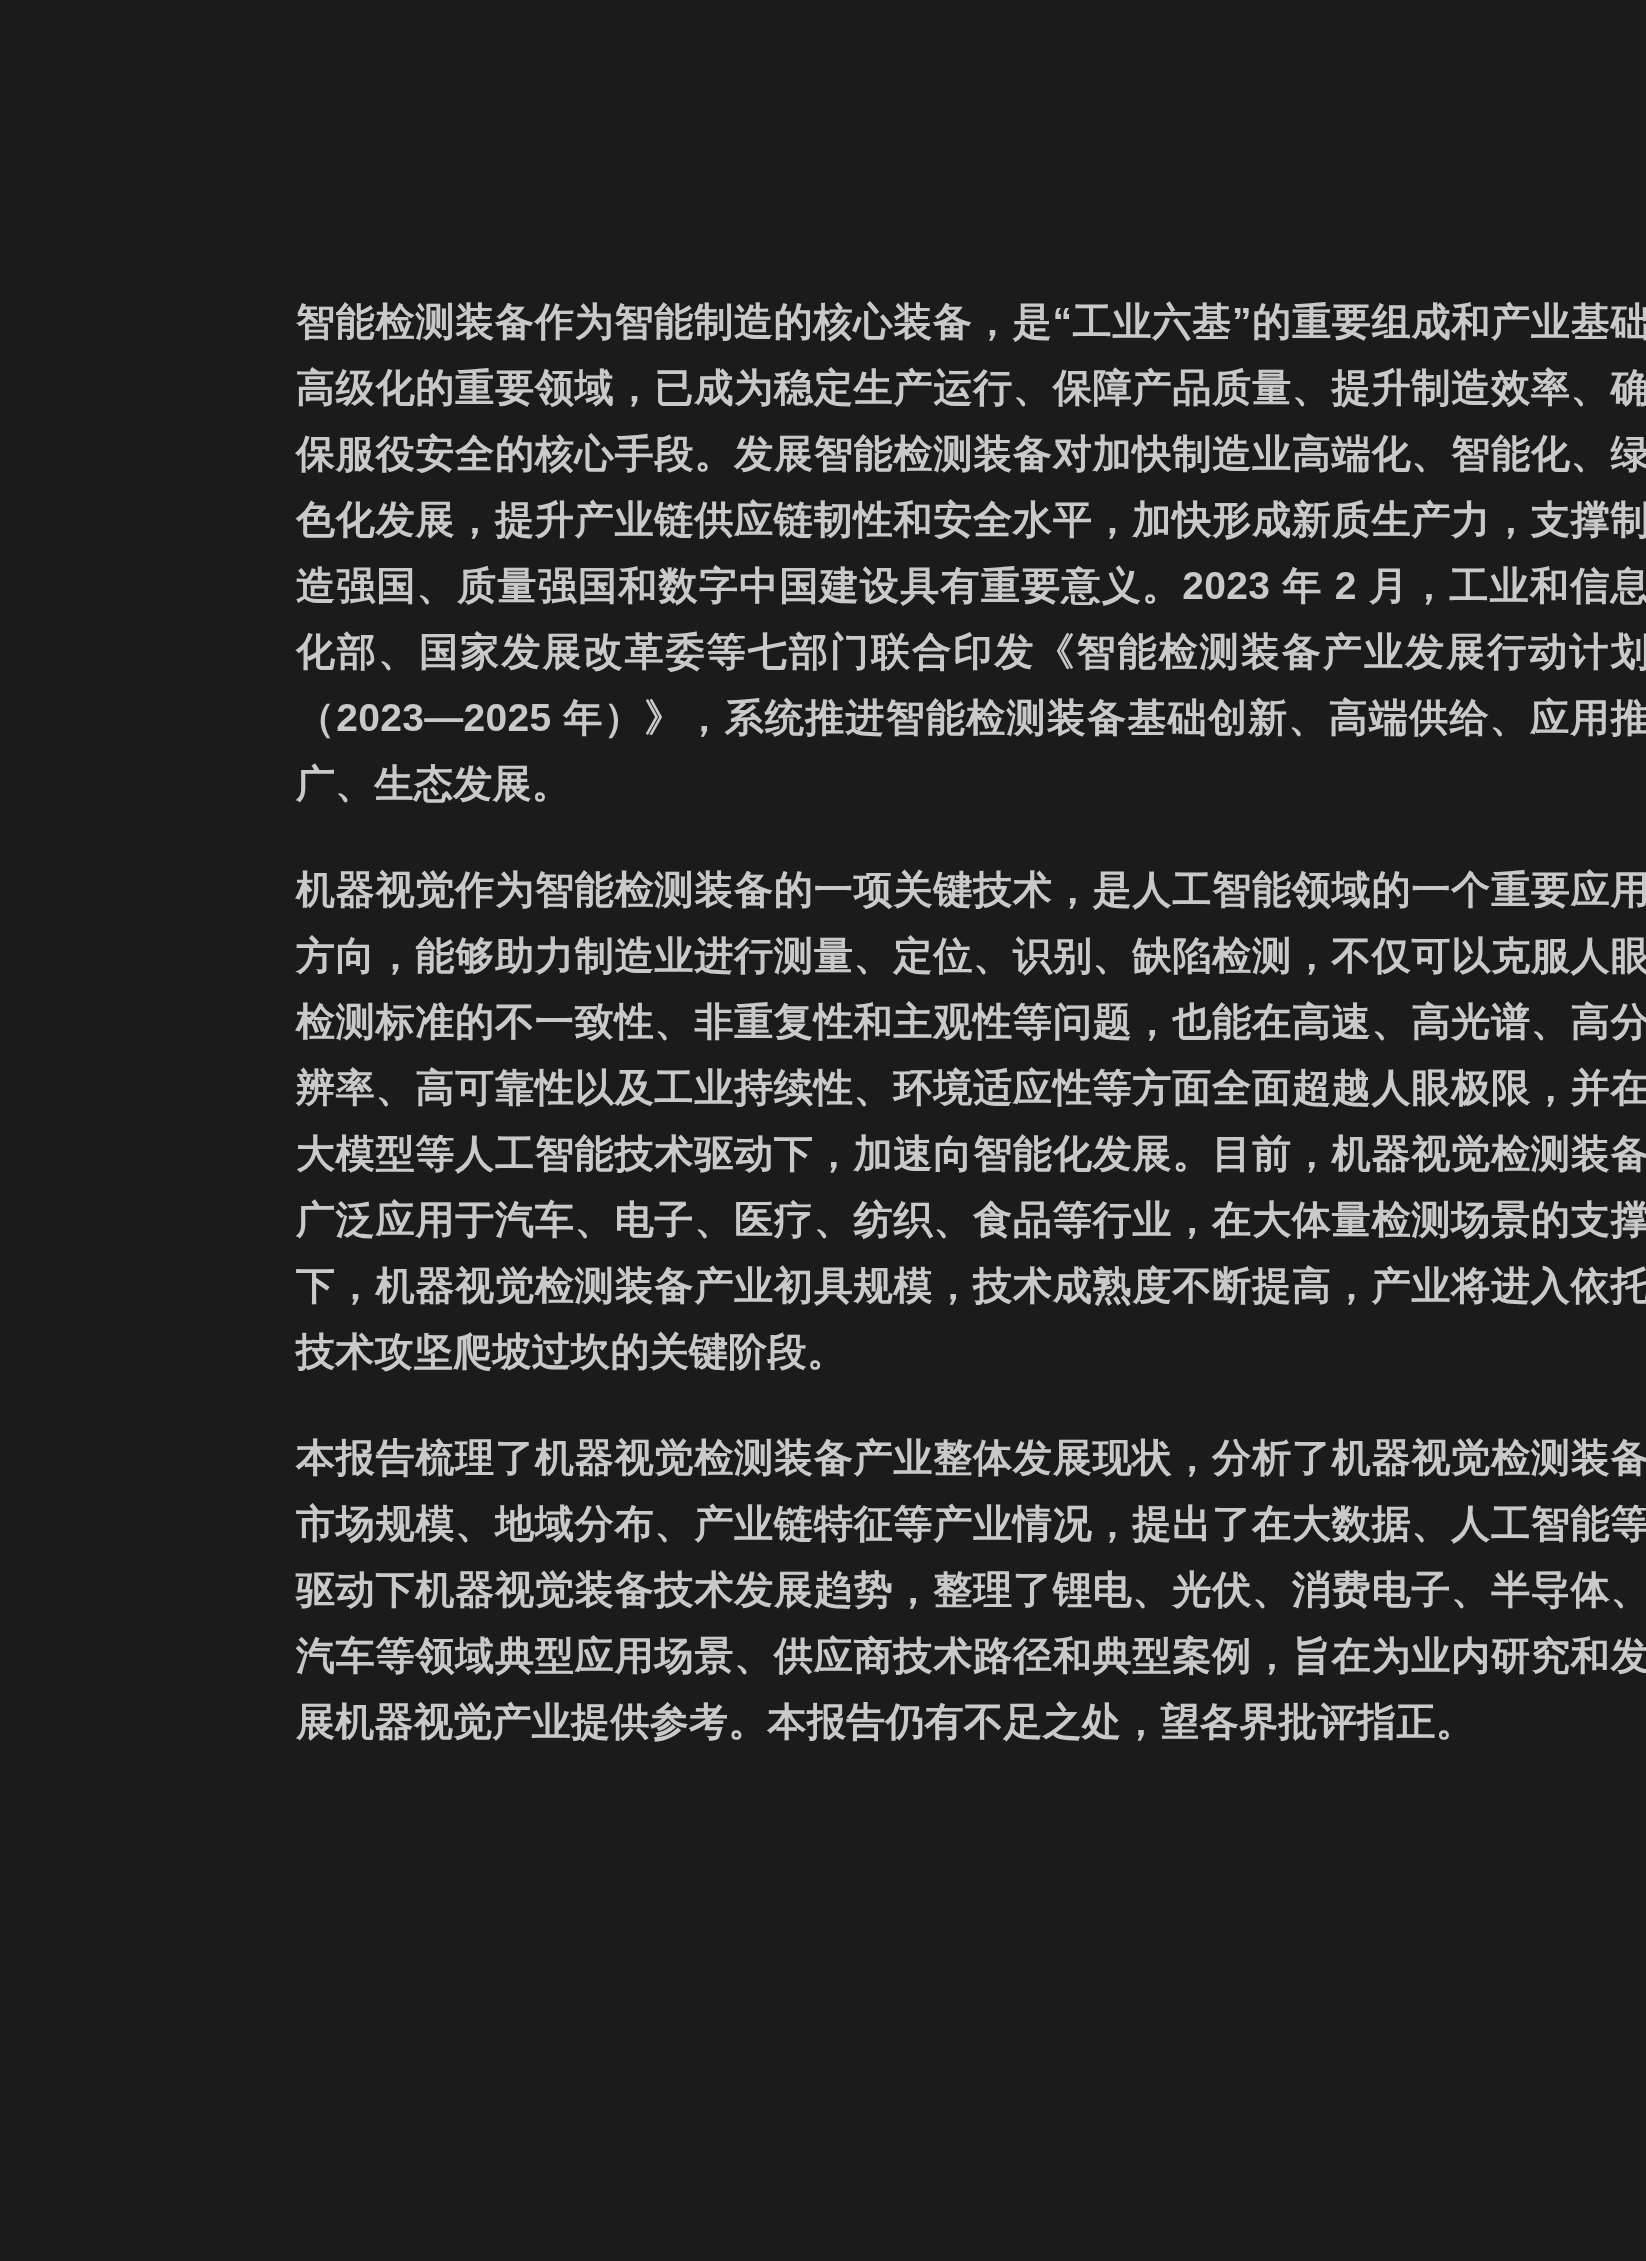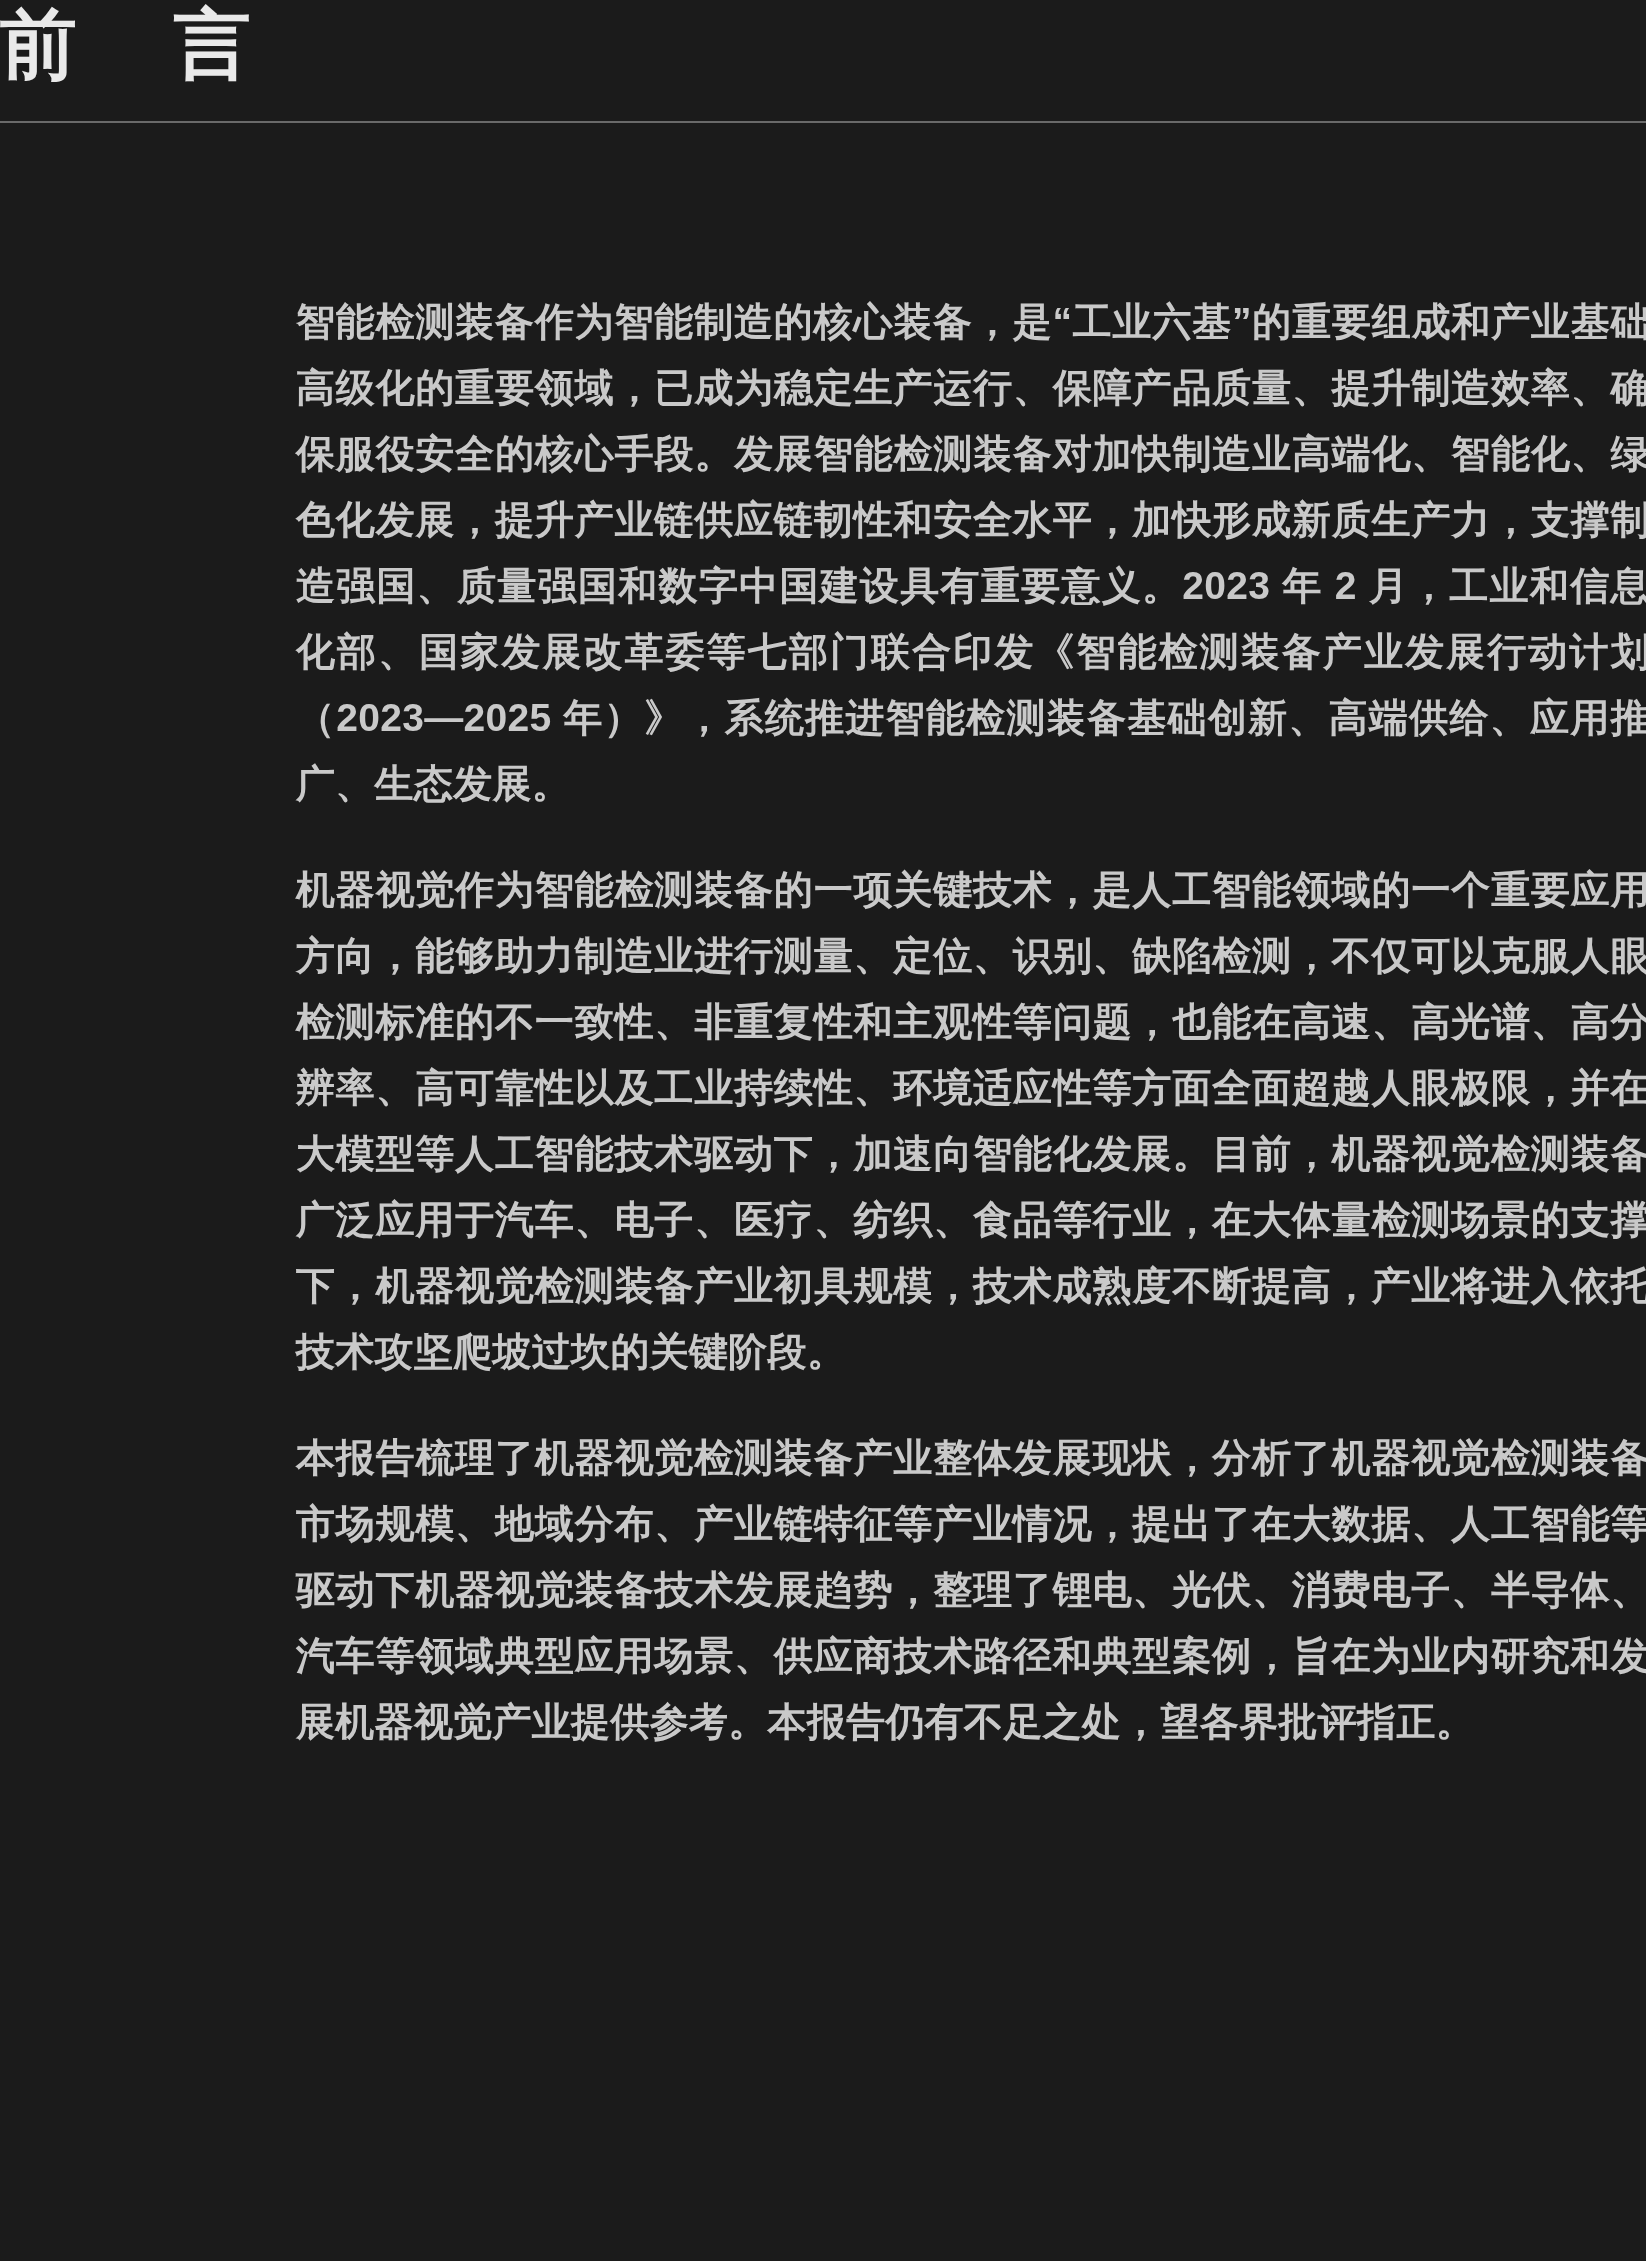--- a/index.html
+++ b/index.html
@@ -63,24 +63,20 @@
   }
   .para:last-child {
     margin-bottom: 0;
   }
 </style>
 </head>
 <body>
 
 <div class="page">
 
-  <div class="header">
-    <div class="header-title">前  言</div>
-    <div class="header-rule"></div>
-  </div>
 
   <div class="content">
     <p class="para">智能检测装备作为智能制造的核心装备，是“工业六基”的重要组成和产业基础高级化的重要领域，已成为稳定生产运行、保障产品质量、提升制造效率、确保服役安全的核心手段。发展智能检测装备对加快制造业高端化、智能化、绿色化发展，提升产业链供应链韧性和安全水平，加快形成新质生产力，支撑制造强国、质量强国和数字中国建设具有重要意义。2023 年 2 月，工业和信息化部、国家发展改革委等七部门联合印发《智能检测装备产业发展行动计划（2023—2025 年）》，系统推进智能检测装备基础创新、高端供给、应用推广、生态发展。</p>
     <p class="para">机器视觉作为智能检测装备的一项关键技术，是人工智能领域的一个重要应用方向，能够助力制造业进行测量、定位、识别、缺陷检测，不仅可以克服人眼检测标准的不一致性、非重复性和主观性等问题，也能在高速、高光谱、高分辨率、高可靠性以及工业持续性、环境适应性等方面全面超越人眼极限，并在大模型等人工智能技术驱动下，加速向智能化发展。目前，机器视觉检测装备广泛应用于汽车、电子、医疗、纺织、食品等行业，在大体量检测场景的支撑下，机器视觉检测装备产业初具规模，技术成熟度不断提高，产业将进入依托技术攻坚爬坡过坎的关键阶段。</p>
     <p class="para">本报告梳理了机器视觉检测装备产业整体发展现状，分析了机器视觉检测装备市场规模、地域分布、产业链特征等产业情况，提出了在大数据、人工智能等驱动下机器视觉装备技术发展趋势，整理了锂电、光伏、消费电子、半导体、汽车等领域典型应用场景、供应商技术路径和典型案例，旨在为业内研究和发展机器视觉产业提供参考。本报告仍有不足之处，望各界批评指正。</p>
   </div>
 
 </div>
 
 

